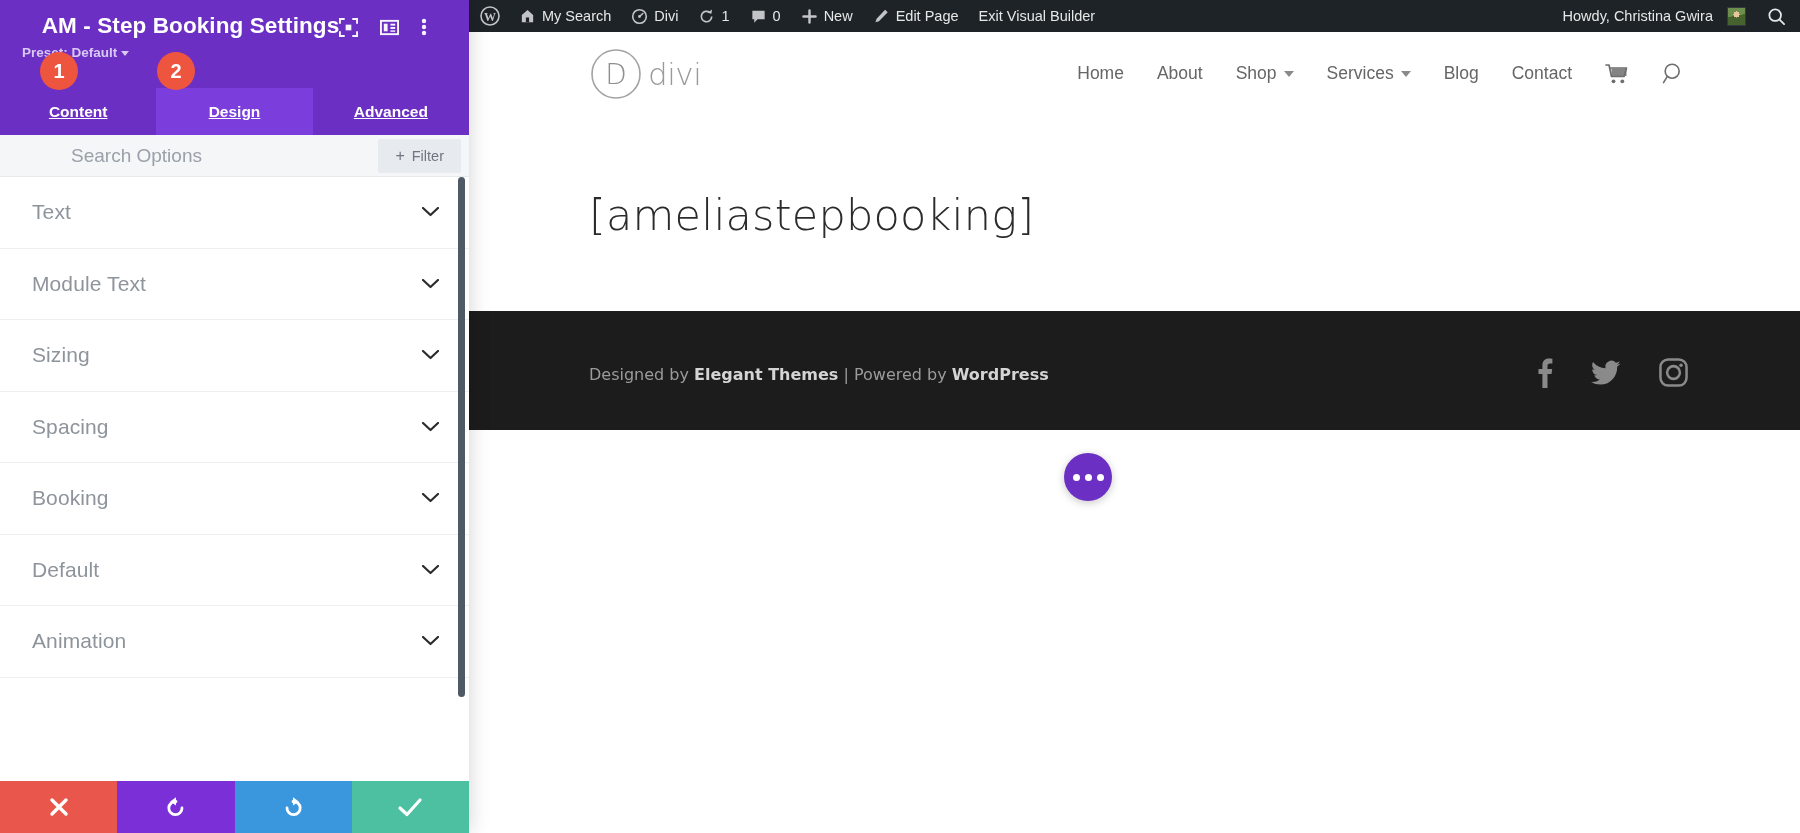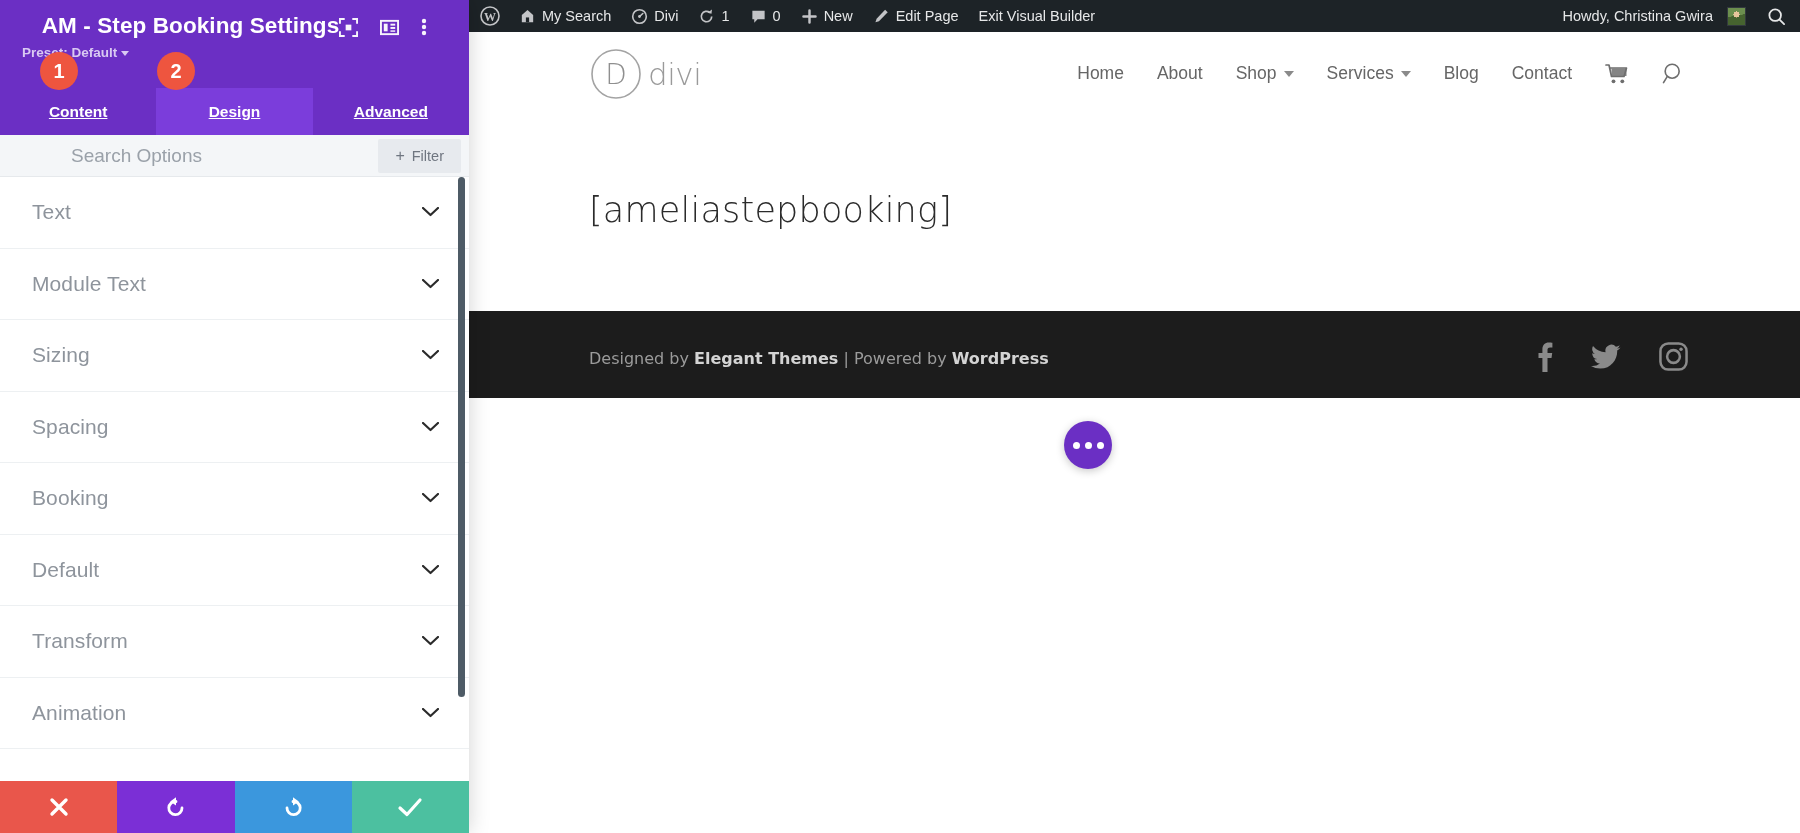--- a/index.html
+++ b/index.html
@@ -255,31 +255,31 @@
     display:inline-block;
   }
 
   
   #page-content {
     background: #fff;
     height: 195px;
     padding: 74px 0 0 120px;
   }
   .shortcode-text {
-    font-size: 35px;
+    font-size: 43px;
     color: #2B2B2B;
     font-family: "DejaVu Sans", sans-serif;
     font-weight: 300;
     letter-spacing: .2px;
   }
 
   
   #site-footer {
     background: #1C1C1C;
-    height: 87px;
+    height: 119px;
     display: flex; align-items: center;
     padding: 8px 112px 0 120px;
   }
   .footer-credit {
     color: #9B9B9B; font-size: 16px;
     font-family: "DejaVu Sans", sans-serif;
   }
   .footer-credit b { color: #D4D4D4; font-weight: bold; }
   .footer-social {
     margin-left: auto;
@@ -413,26 +413,20 @@
       </div>
 
 
       <div class="option-row">
         <span class="option-label">Default</span>
         <svg class="chev" viewBox="0 0 17 10">
             <path d="M1 1l7.5 7L16 1" fill="none" stroke="#2b2b2b" stroke-width="2.2" stroke-linecap="round" stroke-linejoin="round"></path>
           </svg>
       </div>
 
-      <div class="option-row">
-        <span class="option-label">Transform</span>
-        <svg class="chev" viewBox="0 0 17 10">
-            <path d="M1 1l7.5 7L16 1" fill="none" stroke="#2b2b2b" stroke-width="2.2" stroke-linecap="round" stroke-linejoin="round"></path>
-          </svg>
-      </div>
 
       <div class="option-row">
         <span class="option-label">Animation</span>
         <svg class="chev" viewBox="0 0 17 10">
             <path d="M1 1l7.5 7L16 1" fill="none" stroke="#2b2b2b" stroke-width="2.2" stroke-linecap="round" stroke-linejoin="round"></path>
           </svg>
       </div>
 
       <div id="panel-scrollbar">
         <div id="panel-scroll-thumb"></div>

